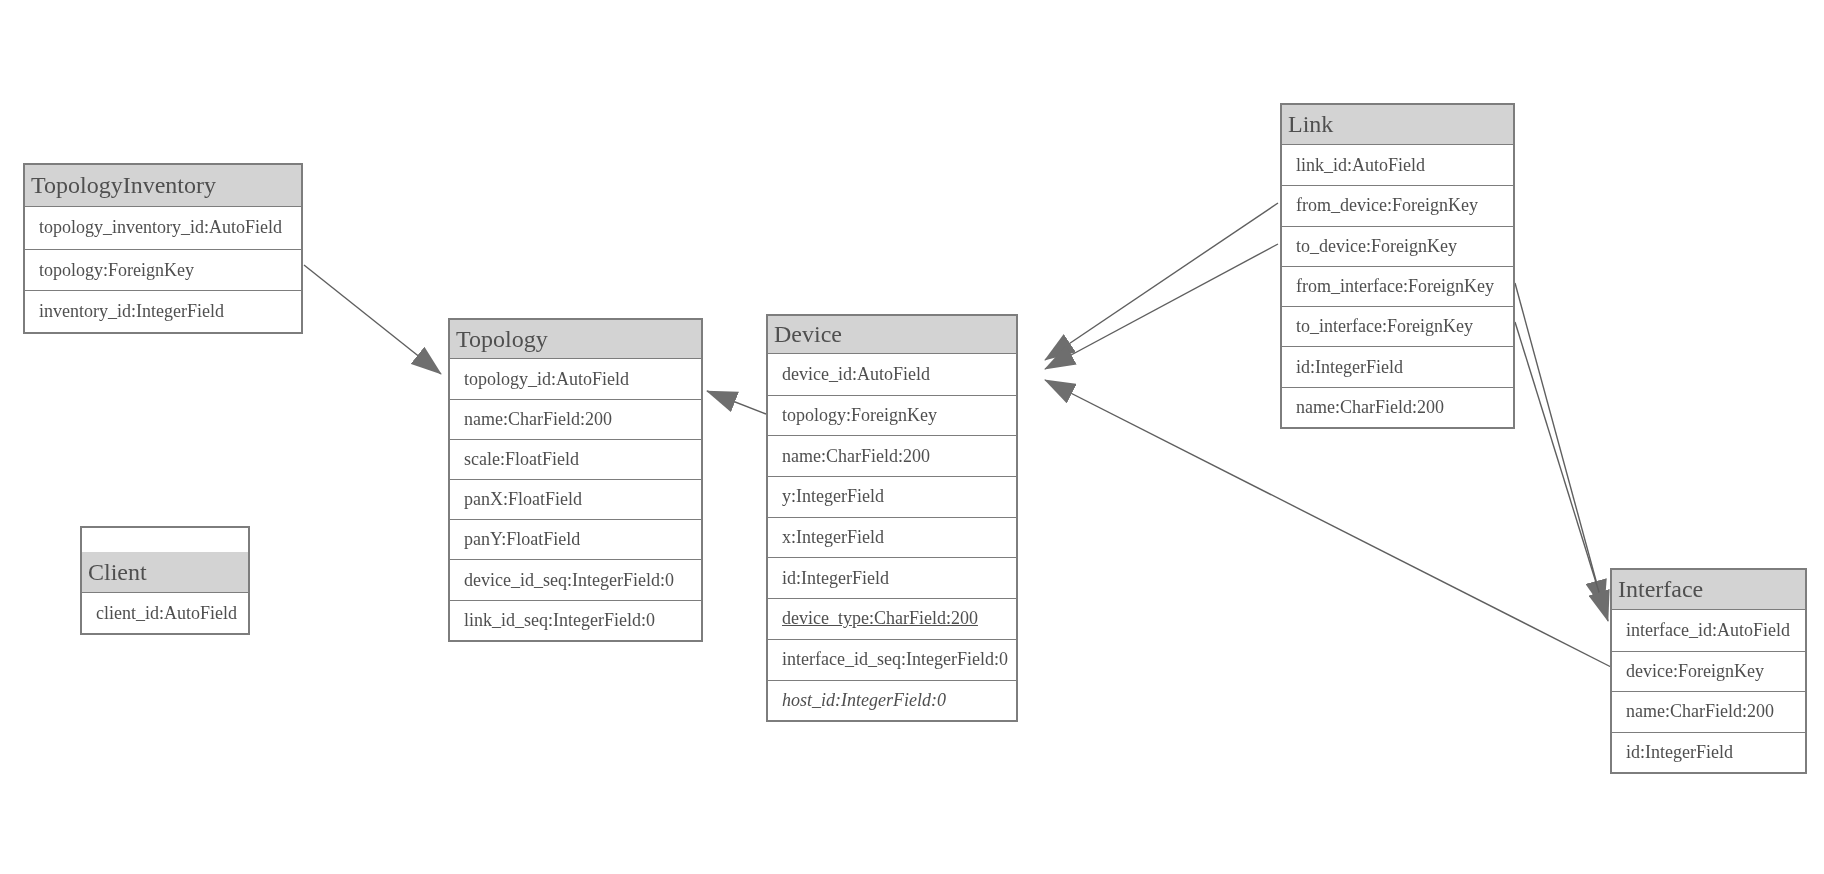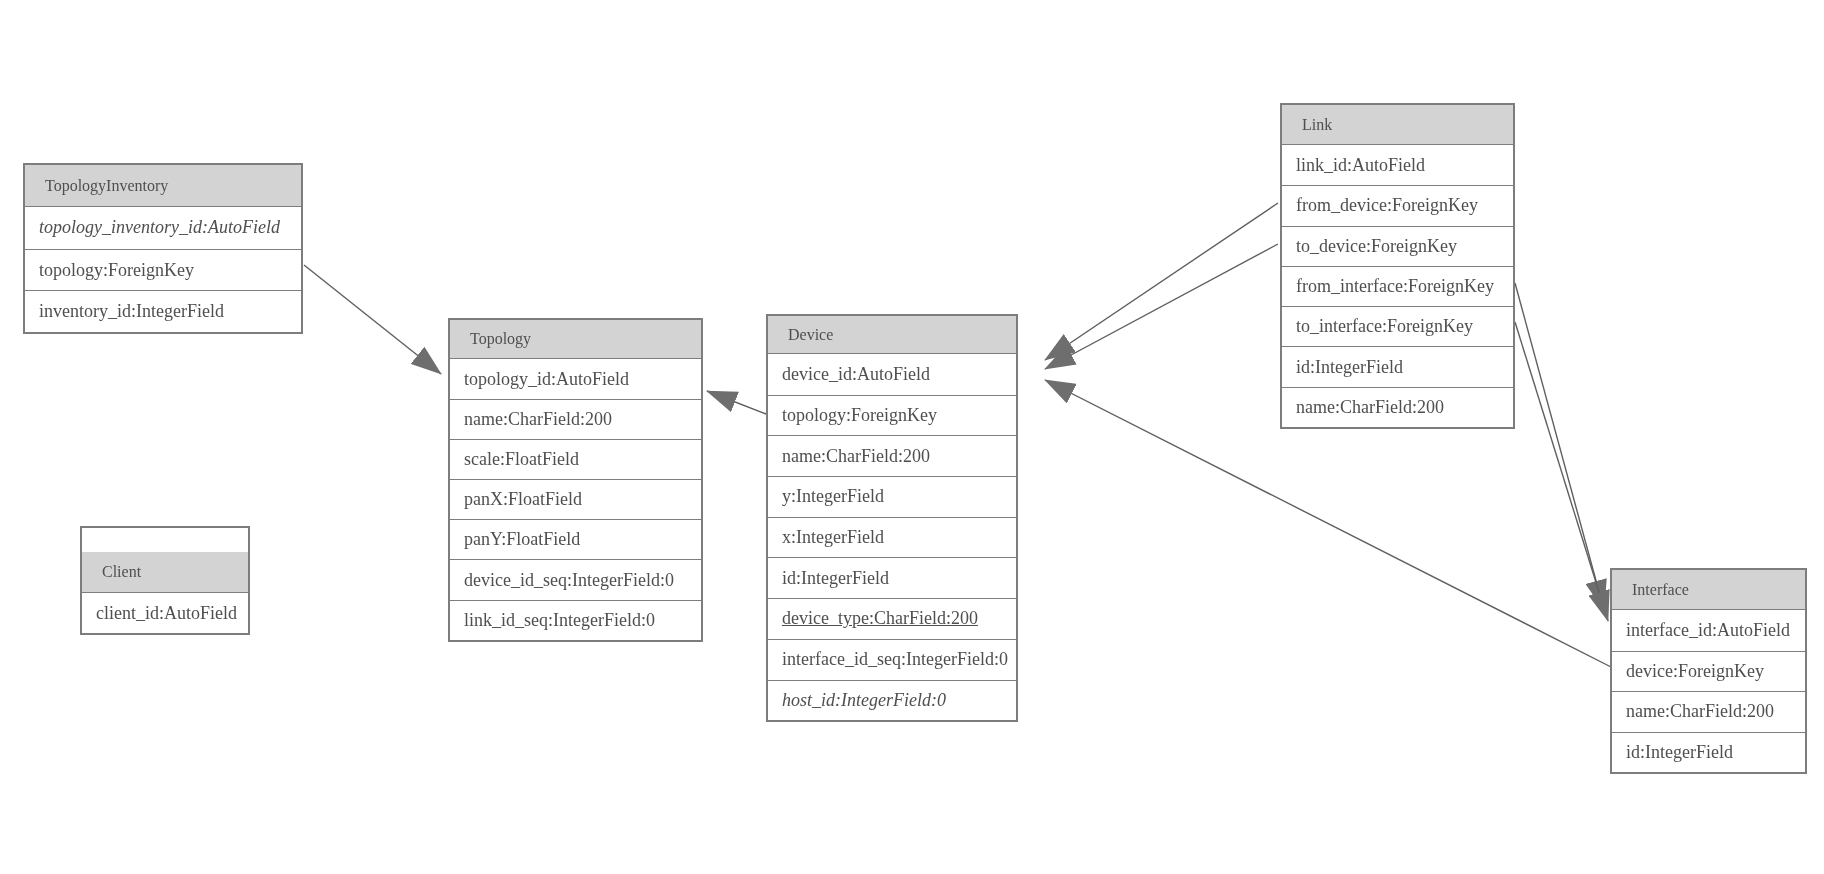--- a/index.html
+++ b/index.html
@@ -26,22 +26,22 @@
     box-sizing: border-box;
     border: 2px solid #7d7d7d;
     background: #ffffff;
   }
   .entity .hdr {
     box-sizing: border-box;
     background: #d3d3d3;
     border-bottom: 1.5px solid #7d7d7d;
     display: flex;
     align-items: center;
-    padding-left: 20px;
-    font-size: 16px;
+    padding-left: 6px;
+    font-size: 24px;
     color: #4f4f4f;
     white-space: nowrap;
     overflow: hidden;
   }
   .entity .row {
     box-sizing: border-box;
     display: flex;
     align-items: center;
     padding-left: 14px;
     font-size: 18px;
@@ -67,21 +67,21 @@
       <line x1="304" y1="265" x2="441" y2="374" stroke="#5f5f5f" stroke-width="1.4" marker-end="url(#arrow)"></line>
       <line x1="766" y1="414" x2="707" y2="391" stroke="#5f5f5f" stroke-width="1.4" marker-end="url(#arrow)"></line>
       <line x1="1278" y1="203" x2="1045" y2="360" stroke="#5f5f5f" stroke-width="1.4" marker-end="url(#arrow)"></line>
       <line x1="1278" y1="244" x2="1045" y2="369" stroke="#5f5f5f" stroke-width="1.4" marker-end="url(#arrow)"></line>
       <line x1="1515" y1="283" x2="1604" y2="610" stroke="#5f5f5f" stroke-width="1.4" marker-end="url(#arrow)"></line>
       <line x1="1515" y1="322" x2="1608" y2="621" stroke="#5f5f5f" stroke-width="1.4" marker-end="url(#arrow)"></line>
       <line x1="1611" y1="667" x2="1045" y2="380" stroke="#5f5f5f" stroke-width="1.4" marker-end="url(#arrow)"></line>
     </svg>
 <div class="entity" style="left: 23px; top: 163px; width: 280px;">
       <div class="hdr" style="height: 42px;">TopologyInventory</div>
-      <div class="row" style="height: 41.7px; font-style: italic;">topology_inventory_id:AutoField</div>
+      <div class="row" style="height: 41.7px;">topology_inventory_id:AutoField</div>
       <div class="row" style="height: 41.7px;">topology:ForeignKey</div>
       <div class="row" style="height: 41.7px;">inventory_id:IntegerField</div>
     </div>
     <div class="entity" style="left: 448px; top: 318px; width: 255px;">
       <div class="hdr" style="height: 39px;">Topology</div>
       <div class="row" style="height: 40.1px;">topology_id:AutoField</div>
       <div class="row" style="height: 40.1px;">name:CharField:200</div>
       <div class="row" style="height: 40.1px;">scale:FloatField</div>
       <div class="row" style="height: 40.1px;">panX:FloatField</div>
       <div class="row" style="height: 40.1px;">panY:FloatField</div>

